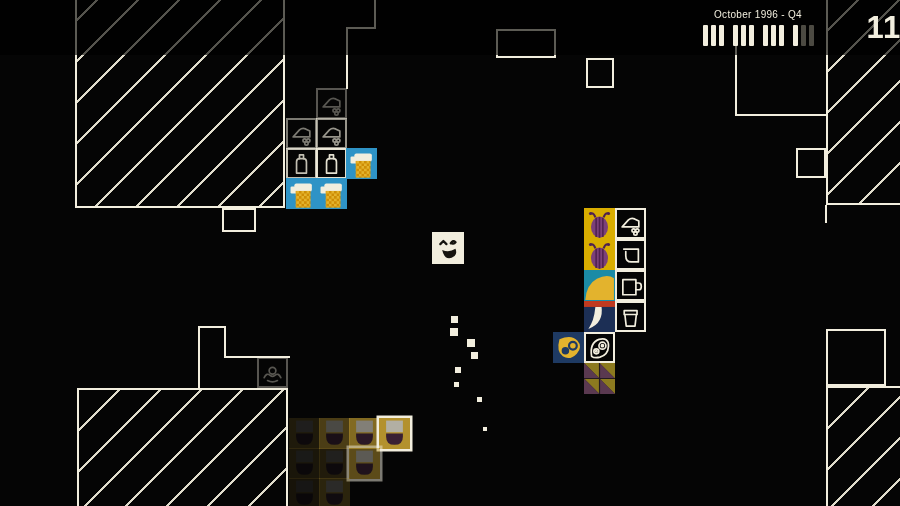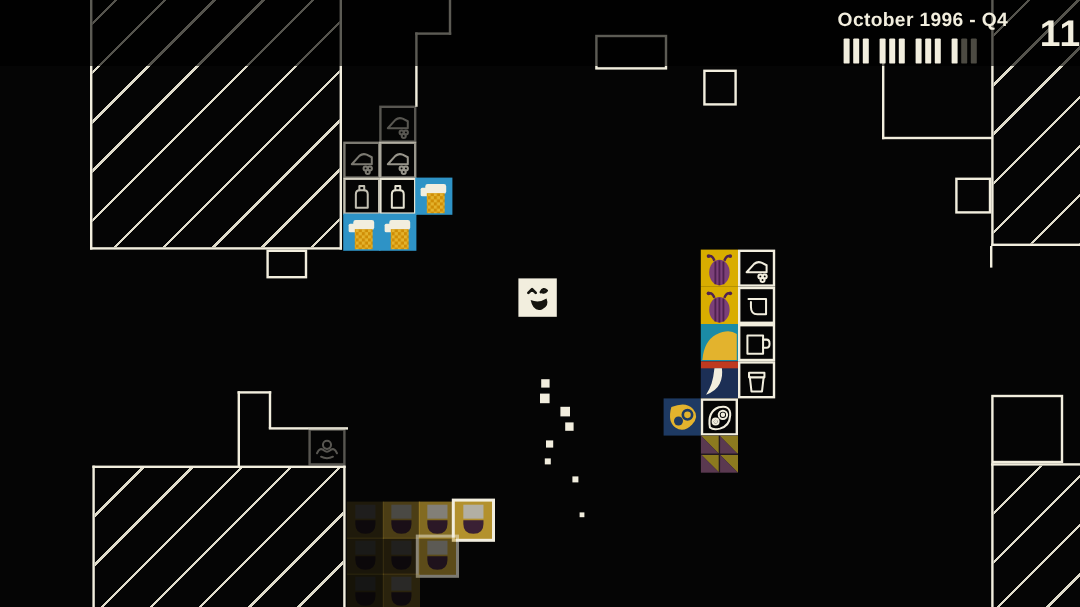--- a/index.html
+++ b/index.html
@@ -21,21 +21,21 @@
   .character{position:absolute;background:var(--cream);}
   .character svg{display:block;width:100%;height:100%;}
   
   .hud-dim{position:absolute;left:0;top:0;width:100%;height:55px;background:rgba(0,0,0,.62);}
   .hud{position:absolute;left:0;top:0;width:100%;height:55px;}
   .hud-left{position:absolute;left:12px;top:8px;}
   .stock-take{font-size:13px;font-weight:bold;letter-spacing:1.5px;color:var(--cream);}
   .progress{margin-top:7px;width:181px;height:13px;background:rgba(242,238,220,.12);}
   .progress-fill{height:100%;background:var(--cream);}
   .hud-right{position:absolute;left:698px;top:9px;width:120px;text-align:center;}
-  .date{font-size:16px;font-weight:bold;letter-spacing:.3px;color:var(--cream);white-space:nowrap;}
+  .date{font-size:10px;font-weight:normal;letter-spacing:.3px;color:var(--cream);white-space:nowrap;}
   .tally{display:flex;gap:9px;margin-top:5px;justify-content:center;}
   .tgroup{display:flex;gap:3px;}
   .tbar{width:5px;height:21px;background:var(--cream);border-radius:1px;}
   .tbar.off{background:#4c4a42;}
   .score-box{position:absolute;left:824px;top:10px;width:74px;display:flex;align-items:center;
              justify-content:center;gap:3px;margin-left:36px;}
   .score{font-size:31px;font-weight:bold;color:var(--cream);letter-spacing:1px;}
   .star{font-size:26px;color:var(--cream);line-height:1;}
 </style>
 </head>

